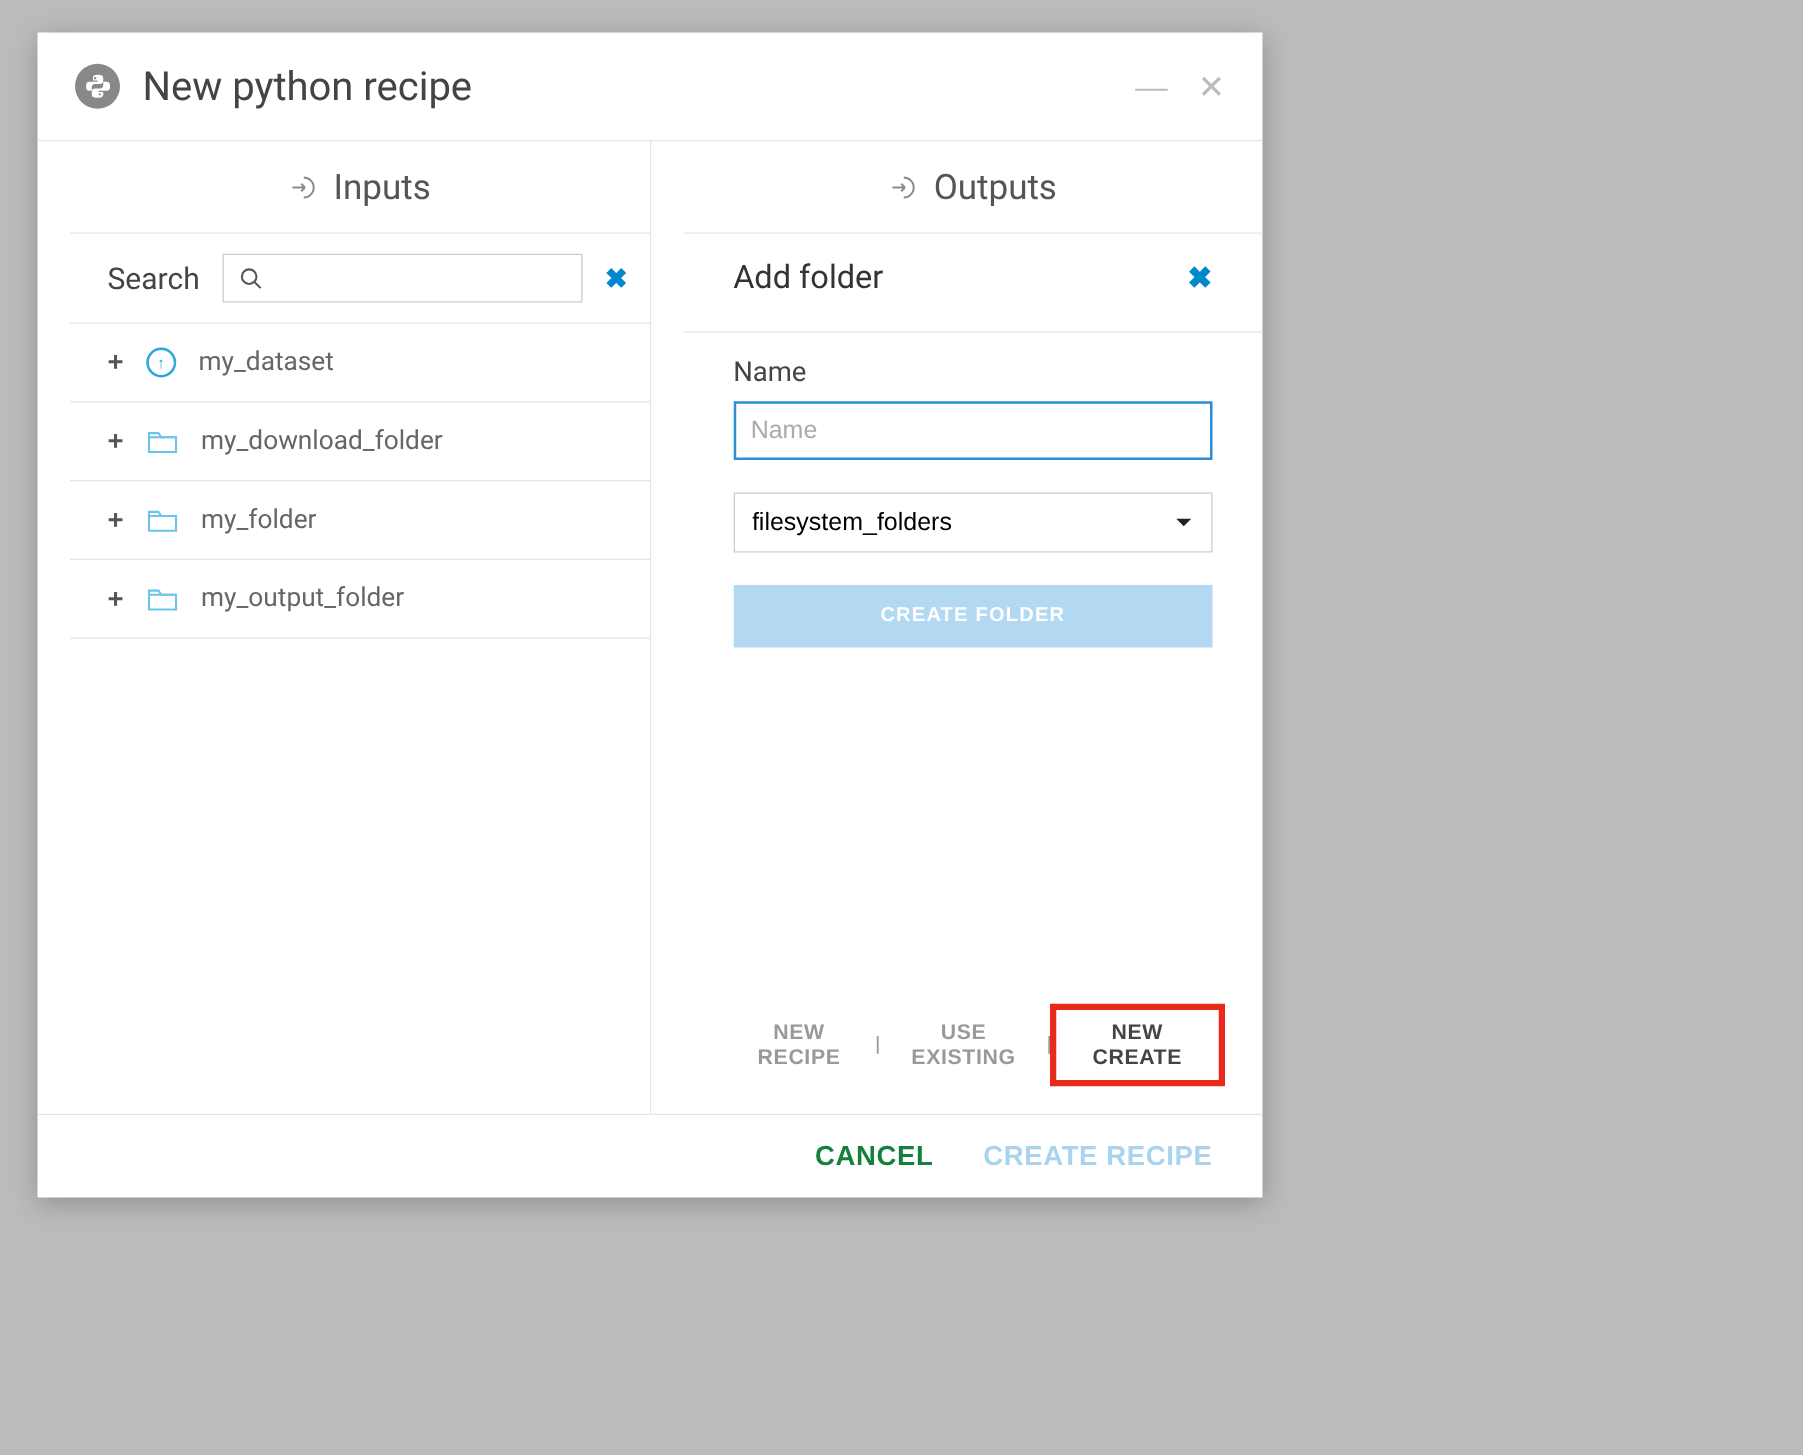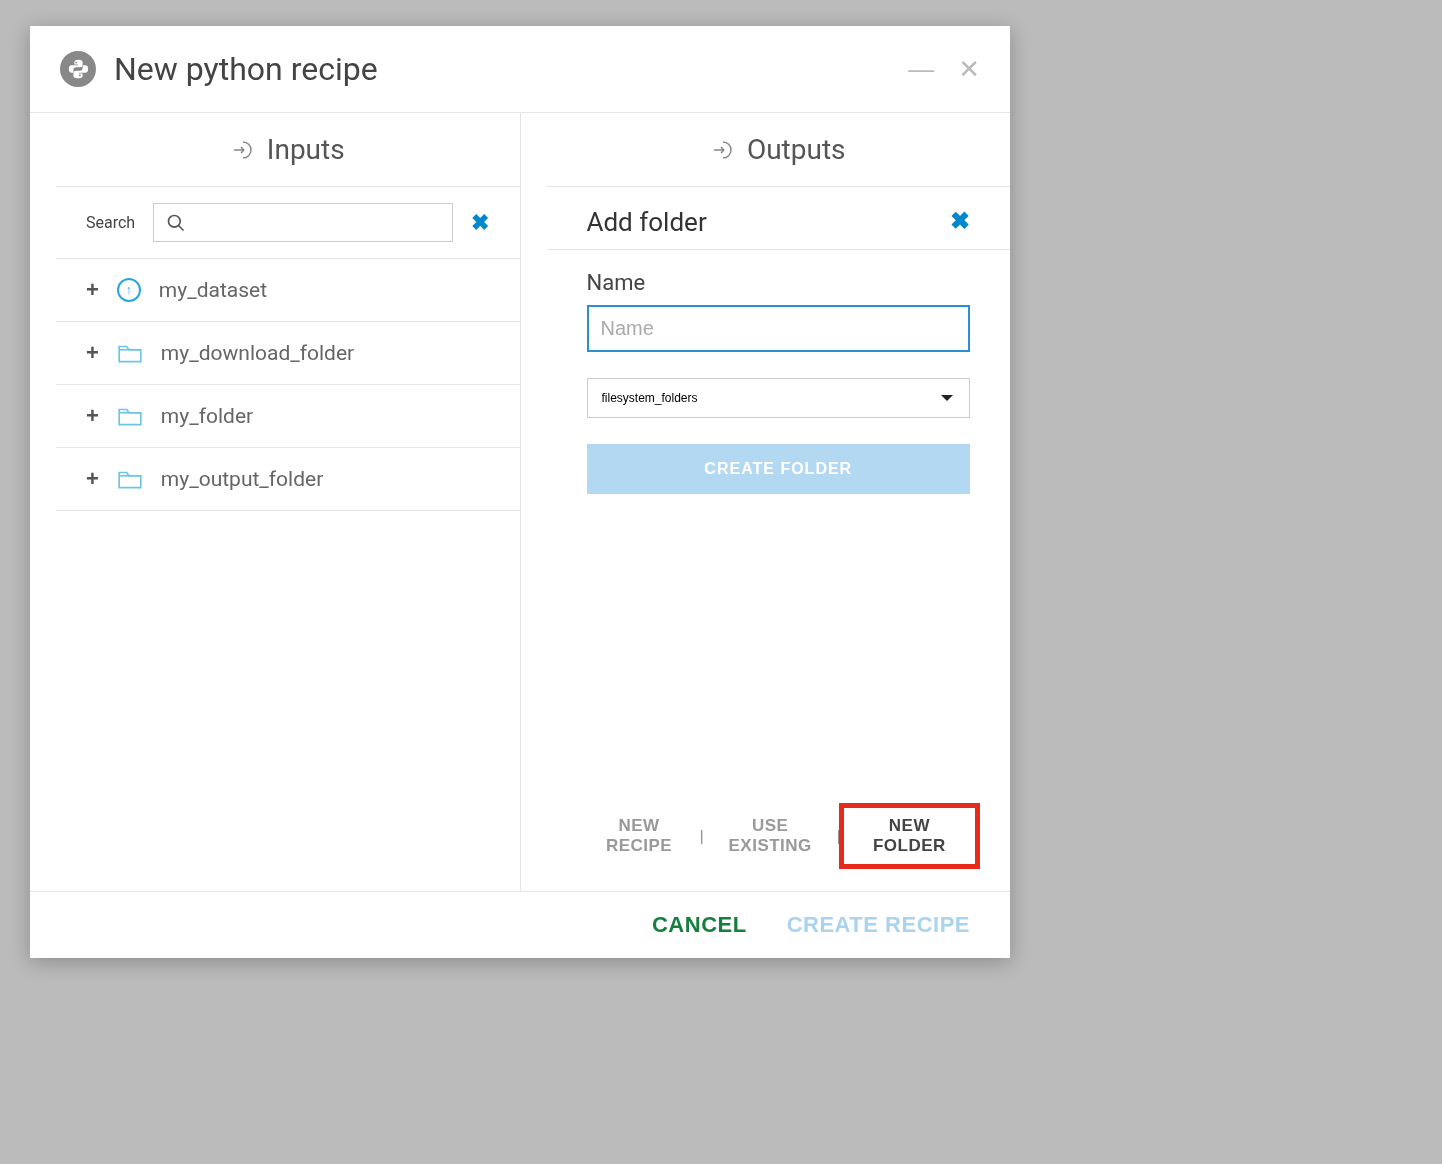--- a/index.html
+++ b/index.html
@@ -96,21 +96,21 @@
       height: 24px;
     }
     .search-row {
       display: flex;
       align-items: center;
       padding: 16px 30px;
       gap: 18px;
       border-bottom: 1px solid #e5e5e5;
     }
     .search-label {
-      font-size: 16px;
+      font-size: 24px;
       color: #444;
     }
     .search-input-wrapper {
       flex: 1;
       border: 1px solid #ccc;
       display: flex;
       align-items: center;
       padding: 8px 12px;
       gap: 10px;
       max-width: 330px;
@@ -164,23 +164,23 @@
       height: 22px;
     }
     .outputs-body {
       padding: 20px 40px;
       flex: 1;
       display: flex;
       flex-direction: column;
     }
     .add-folder-header {
       display: flex;
-      align-items: flex-start;
+      align-items: flex-end;
       justify-content: space-between;
-      margin-bottom: 0;
+      margin-bottom: 16px;
     }
     .add-folder-title {
       font-size: 26px;
       color: #333;
     }
     .close-x {
       color: #0088cc;
       font-size: 24px;
       font-weight: bold;
       background: none;
@@ -210,21 +210,21 @@
     }
     .select-wrapper {
       position: relative;
       width: 100%;
       margin-bottom: 26px;
     }
     .store-select {
       width: 100%;
       border: 1px solid #ccc;
       padding: 12px 14px;
-      font-size: 12px;
+      font-size: 20px;
       appearance: none;
       background: #fff;
       cursor: pointer;
     }
     .select-arrow {
       position: absolute;
       right: 16px;
       top: 50%;
       transform: translateY(-50%);
       pointer-events: none;
@@ -401,21 +401,21 @@
         </div>
 
         <button class="create-folder-btn">CREATE FOLDER</button>
 
         <div class="bottom-links">
           <button class="link-muted">NEW RECIPE</button>
           <span class="sep">|</span>
           <button class="link-muted">USE EXISTING</button>
           <span class="sep">|</span>
           <span class="highlight-box">
-            <button class="link-active">NEW FOLDER</button>
+            <button class="link-active">NEW CREATE</button>
           </span>
         </div>
       </div>
     </div>
   </div>
 
   <div class="modal-footer">
     <button class="cancel-btn">CANCEL</button>
     <button class="create-recipe-btn">CREATE RECIPE</button>
   </div>

